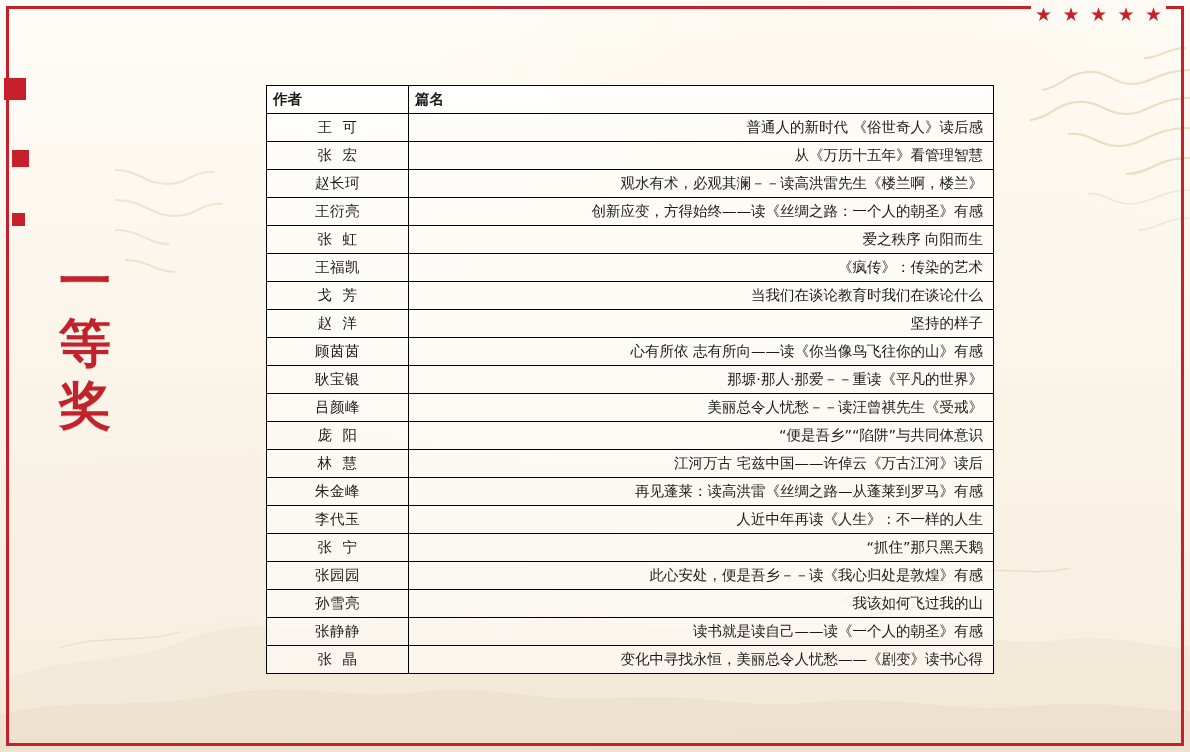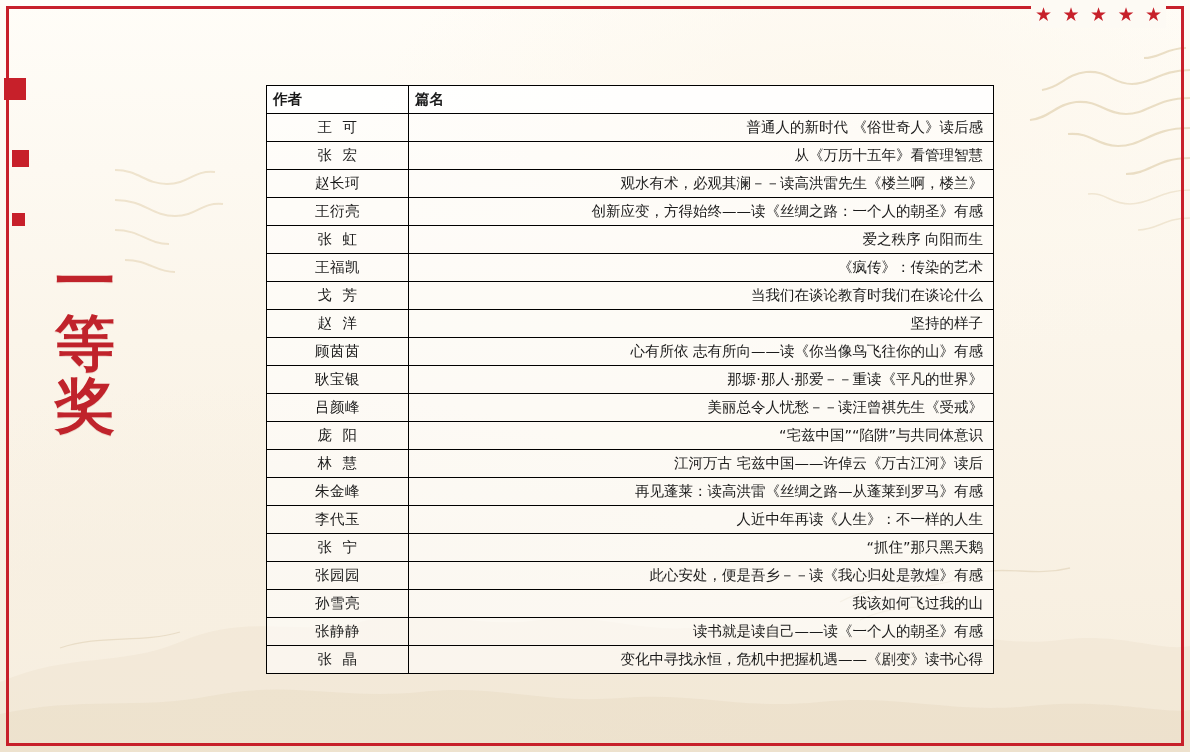--- a/index.html
+++ b/index.html
@@ -67,21 +67,21 @@
   .sq3 { left: 12px; top: 213px; width: 13px; height: 13px; }
 
   
   .prize-title {
     position: absolute;
     left: 50px;
     top: 250px;
     width: 72px;
     color: #c0232b;
     font-family: "DejaVu Serif", "Liberation Serif", serif;
-    font-size: 60px;
+    font-size: 52px;
     line-height: 62px;
     letter-spacing: 2px;
     font-weight: 700;
     text-align: center;
     text-shadow: 0 1px 0 rgba(160,30,30,0.15);
   }
 
   
   .deco {
     position: absolute;
@@ -236,21 +236,21 @@
           <tr>
             <td class="author">耿宝银</td>
             <td class="title">那塬·那人·那爱－－重读《平凡的世界》</td>
           </tr>
           <tr>
             <td class="author">吕颜峰</td>
             <td class="title">美丽总令人忧愁－－读汪曾祺先生《受戒》</td>
           </tr>
           <tr>
             <td class="author">庞  阳</td>
-            <td class="title">“宅兹中国”“陷阱”与共同体意识</td>
+            <td class="title">“便是吾乡”“陷阱”与共同体意识</td>
           </tr>
           <tr>
             <td class="author">林  慧</td>
             <td class="title">江河万古 宅兹中国——许倬云《万古江河》读后</td>
           </tr>
           <tr>
             <td class="author">朱金峰</td>
             <td class="title">再见蓬莱：读高洪雷《丝绸之路—从蓬莱到罗马》有感</td>
           </tr>
           <tr>
@@ -268,19 +268,19 @@
           <tr>
             <td class="author">孙雪亮</td>
             <td class="title">我该如何飞过我的山</td>
           </tr>
           <tr>
             <td class="author">张静静</td>
             <td class="title">读书就是读自己——读《一个人的朝圣》有感</td>
           </tr>
           <tr>
             <td class="author">张  晶</td>
-            <td class="title">变化中寻找永恒，危机中把握机遇——《剧变》读书心得</td>
+            <td class="title">变化中寻找永恒，美丽总令人忧愁——《剧变》读书心得</td>
           </tr>
         </tbody>
     </table>
   </div>
 
 </div>
 
 </body></html>

